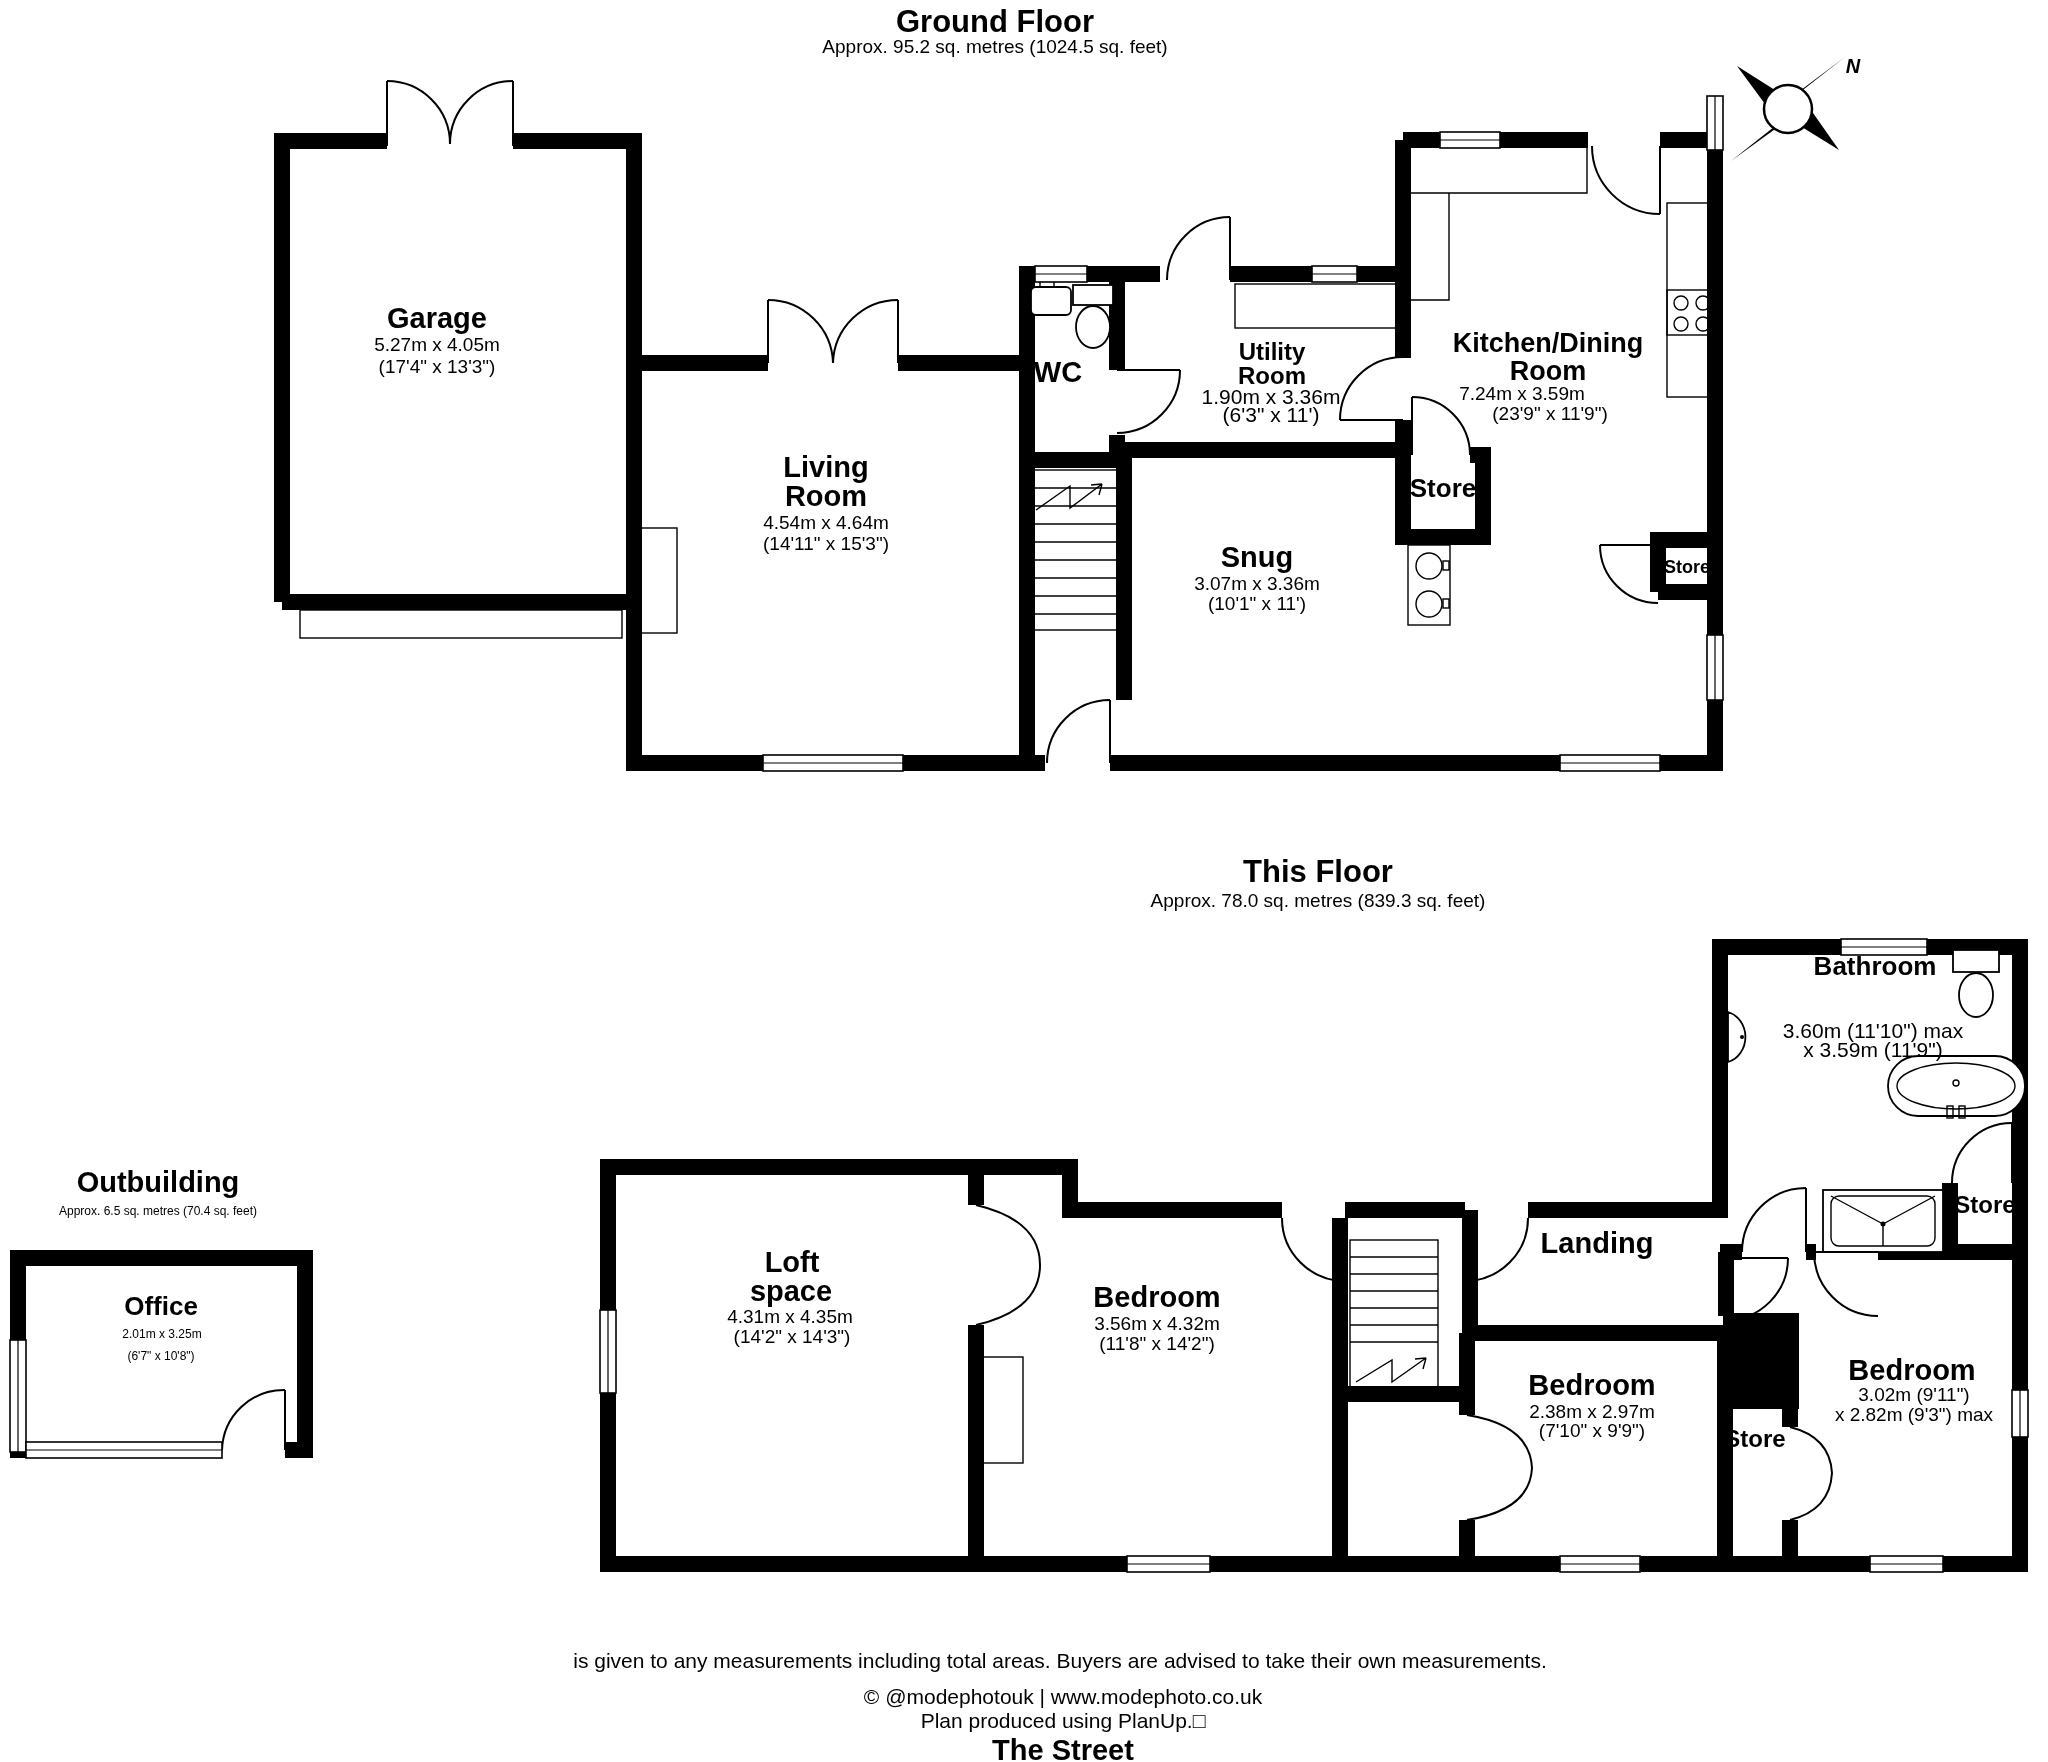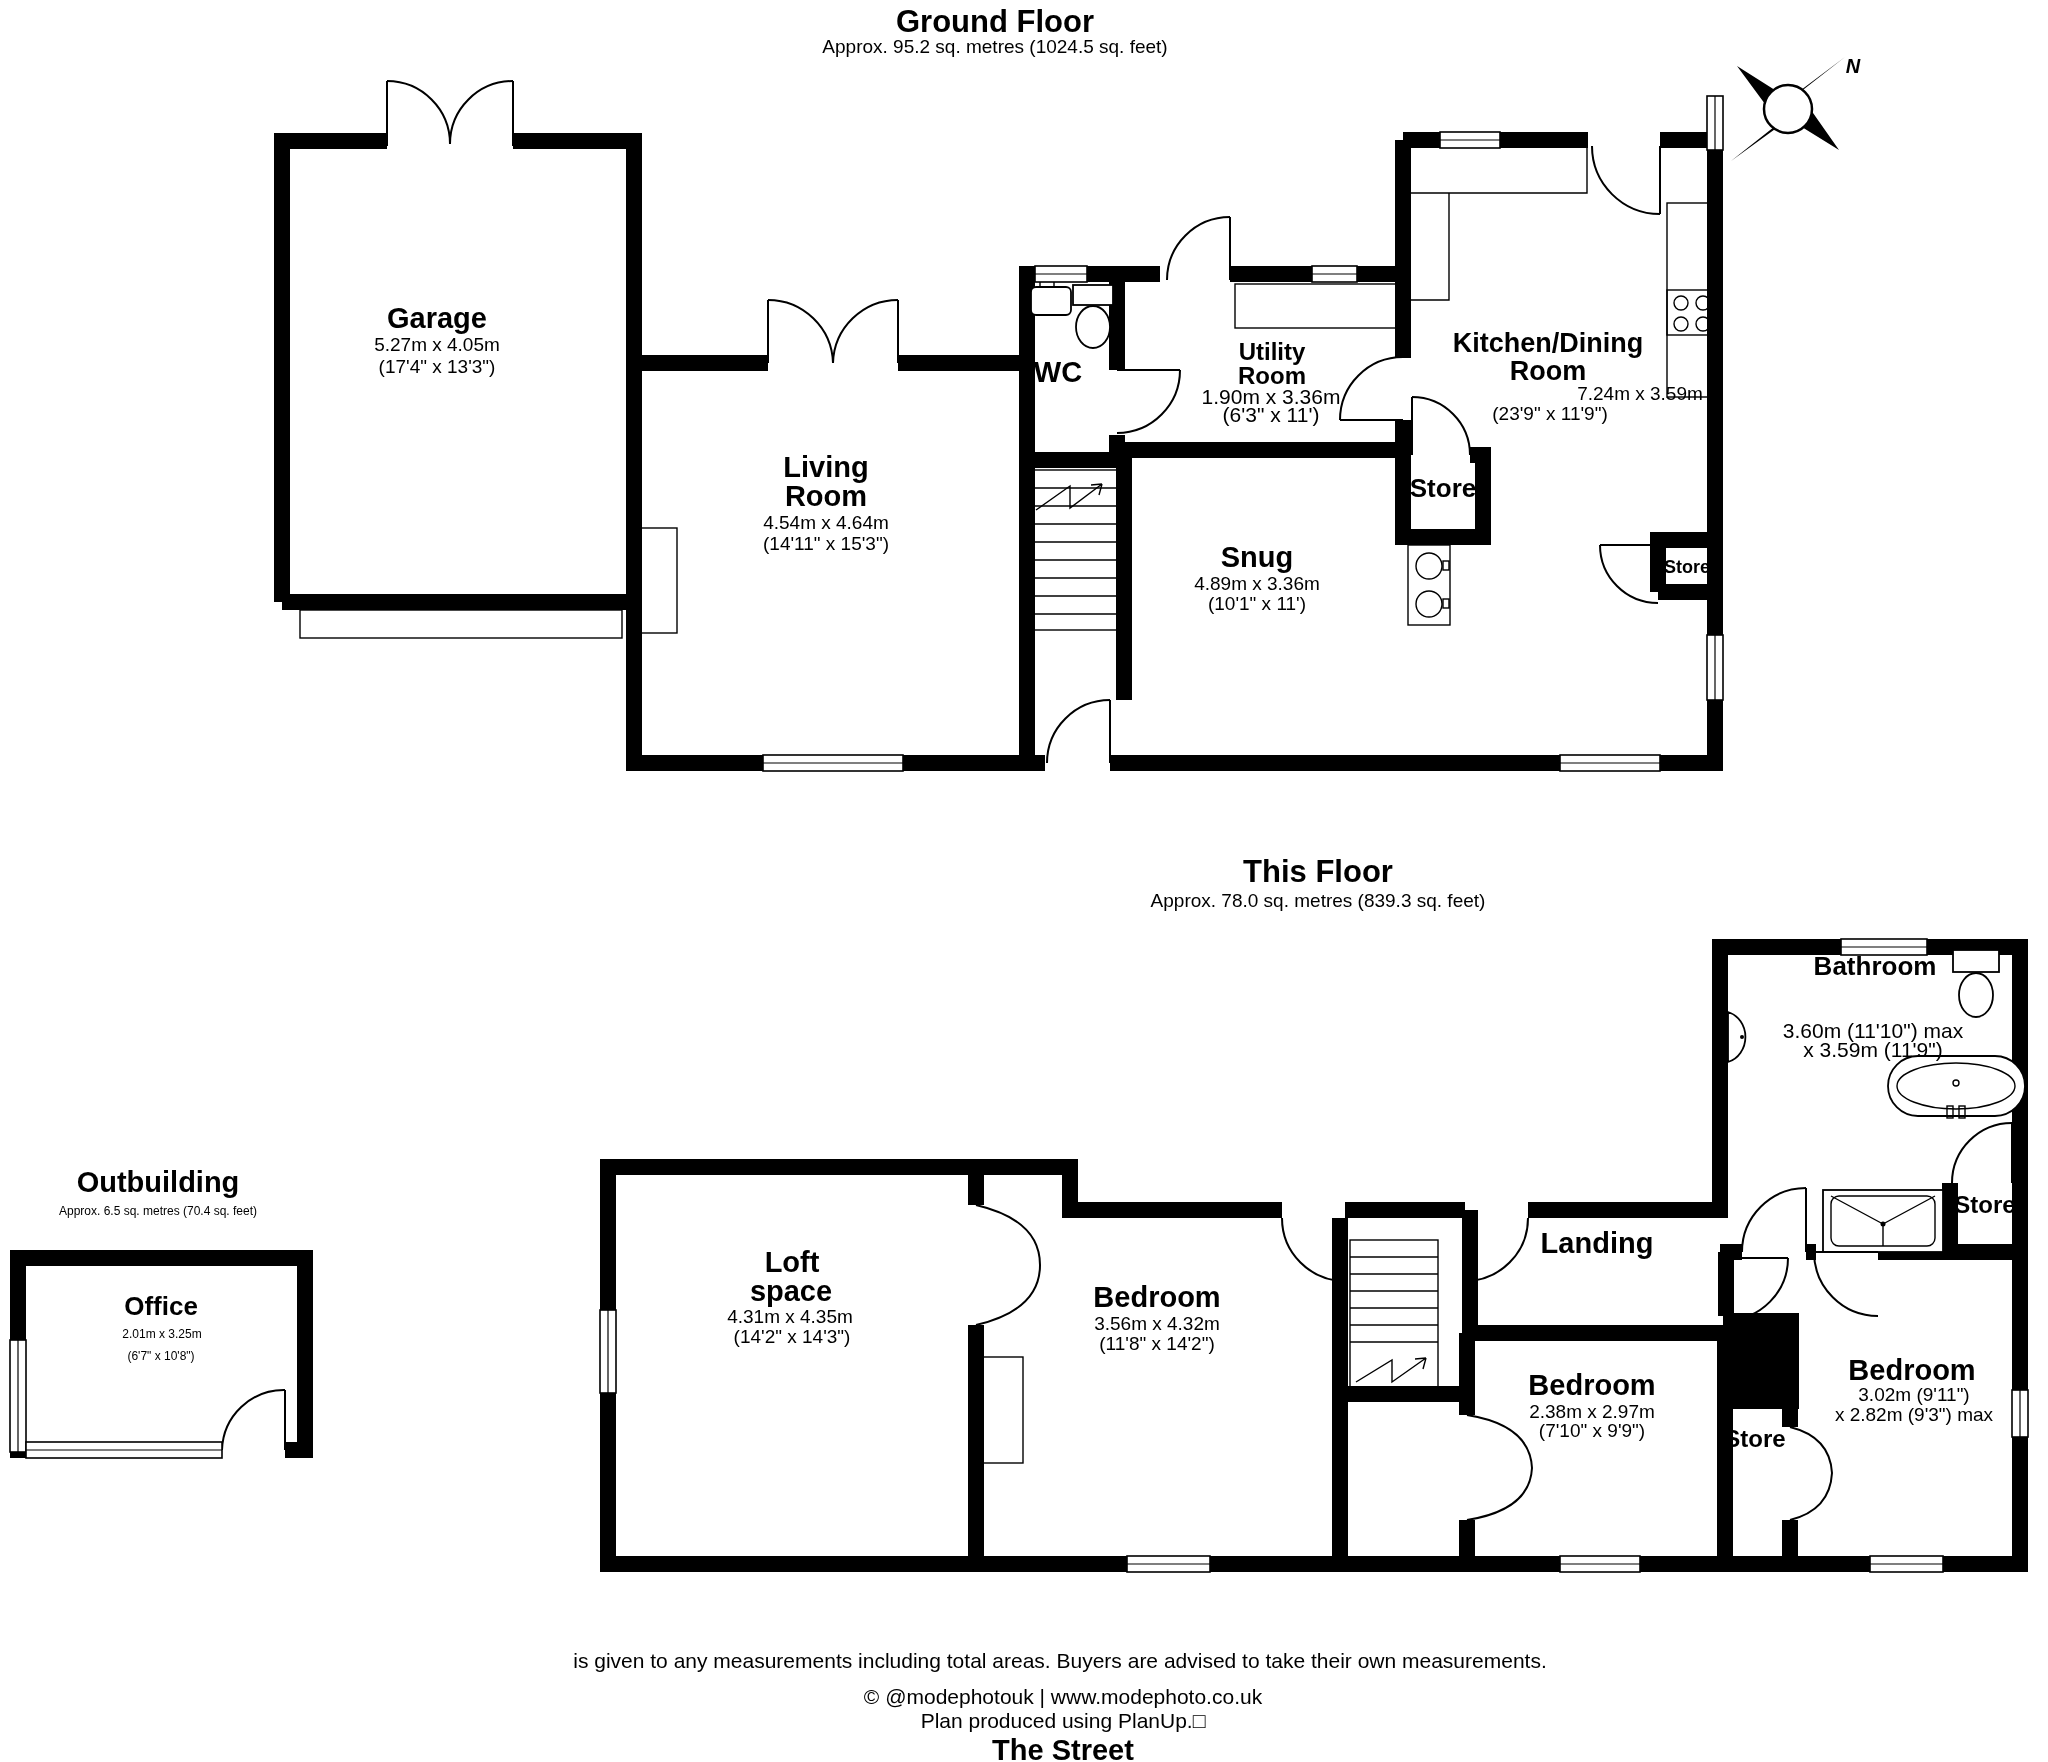--- a/index.html
+++ b/index.html
@@ -347,25 +347,25 @@
 
 <div class="lbl b29" style="left:1058px;top:372px">WC</div>
 
 <div class="lbl b24" style="left:1272px;top:352px">Utility</div>
 <div class="lbl b24" style="left:1272px;top:376px">Room</div>
 <div class="lbl d17" style="left:1271px;top:397px">1.90m x 3.36m</div>
 <div class="lbl d17" style="left:1271px;top:415px">(6'3" x 11')</div>
 
 <div class="lbl b27" style="left:1548px;top:343px">Kitchen/Dining</div>
 <div class="lbl b27" style="left:1548px;top:371px">Room</div>
-<div class="lbl d19" style="left:1640px;top:394px">7.24m x 3.59m</div>
+<div class="lbl d19" style="left:1522px;top:394px">7.24m x 3.59m</div>
 <div class="lbl d19" style="left:1550px;top:414px">(23'9" x 11'9")</div>
 
 <div class="lbl b29" style="left:1257px;top:557px">Snug</div>
-<div class="lbl d19" style="left:1257px;top:584px">4.89m x 3.36m</div>
+<div class="lbl d19" style="left:1257px;top:584px">3.07m x 3.36m</div>
 <div class="lbl d19" style="left:1257px;top:604px">(10'1" x 11')</div>
 
 <div class="lbl b26" style="left:1443px;top:489px">Store</div>
 <div class="lbl b18" style="left:1687px;top:567px">Store</div>
 
 <div class="lbl nlab" style="left:1853px;top:66px">N</div>
 
 <div class="lbl b31" style="left:1318px;top:872px">This Floor</div>
 <div class="lbl d19" style="left:1318px;top:901px">Approx. 78.0 sq. metres (839.3 sq. feet)</div>
 

